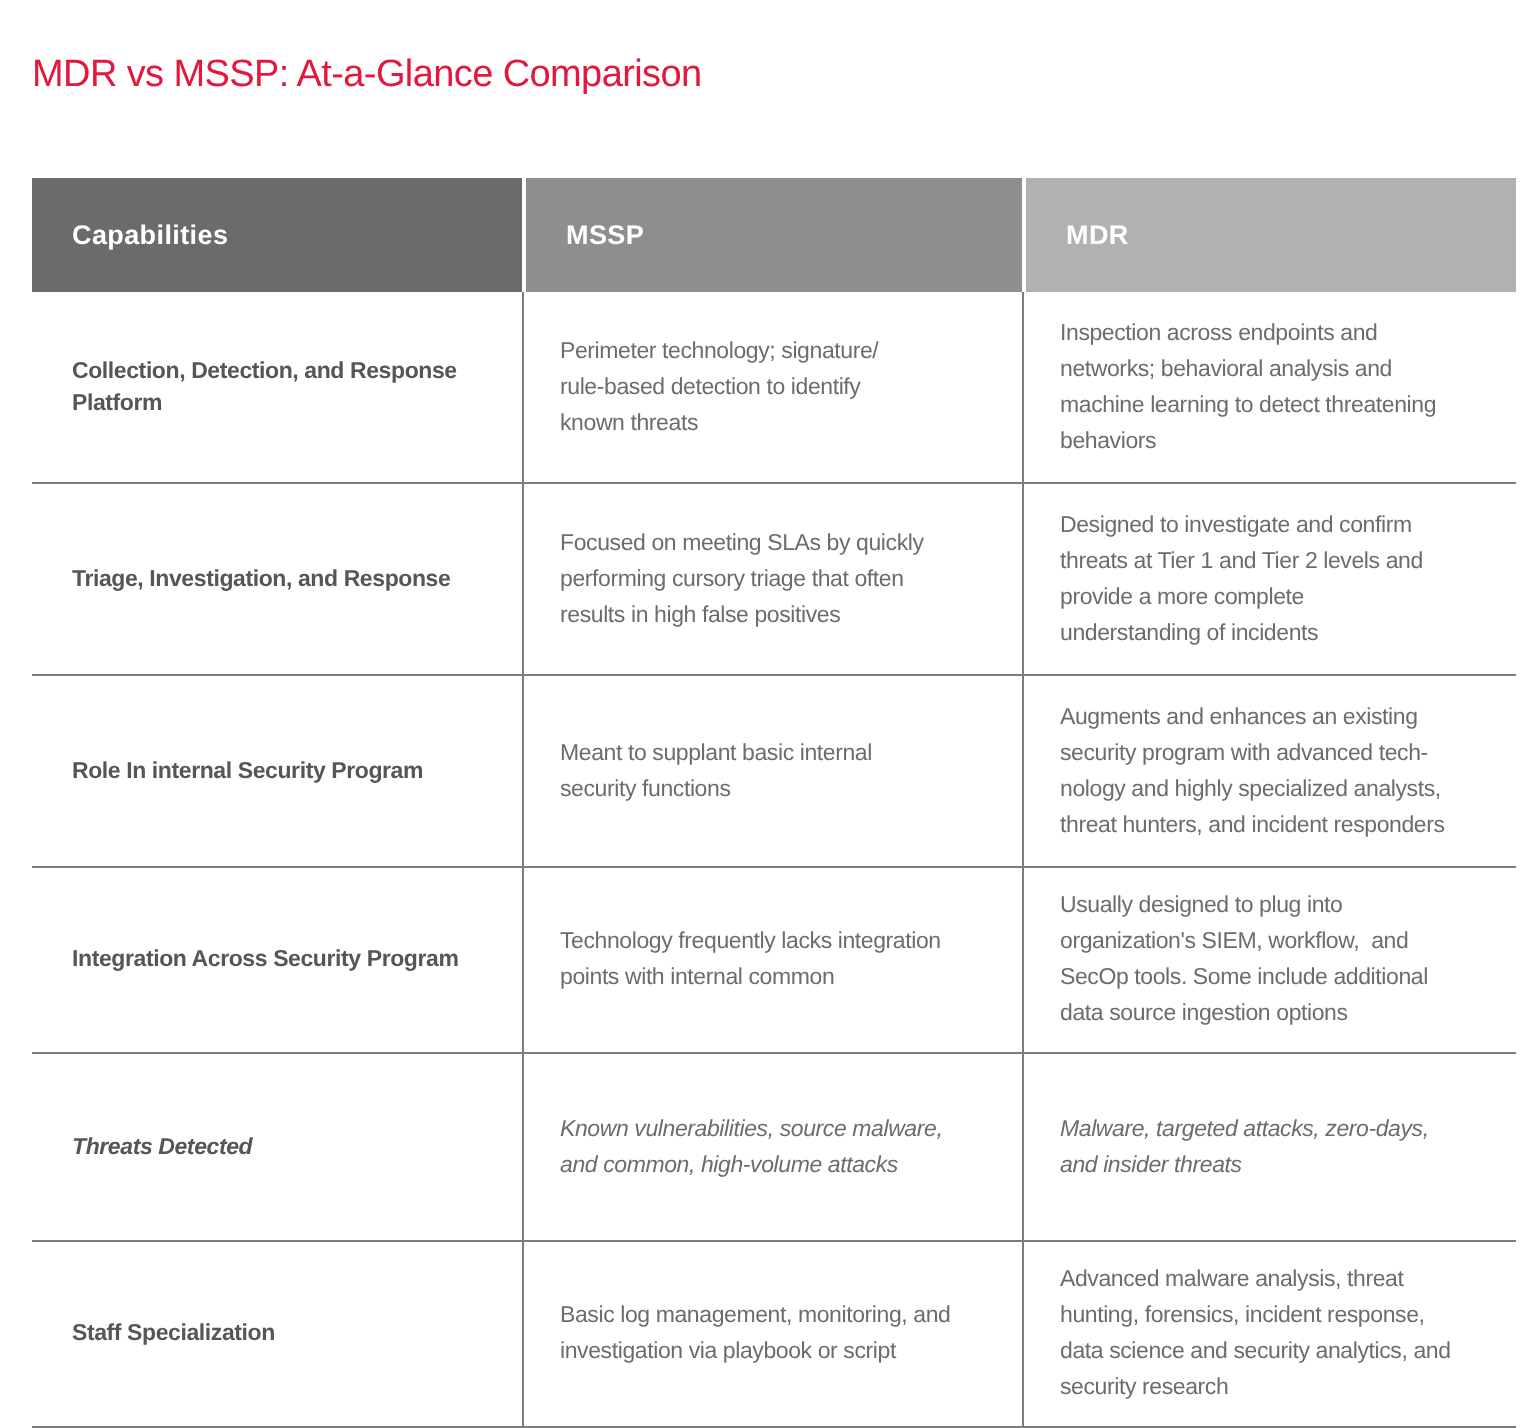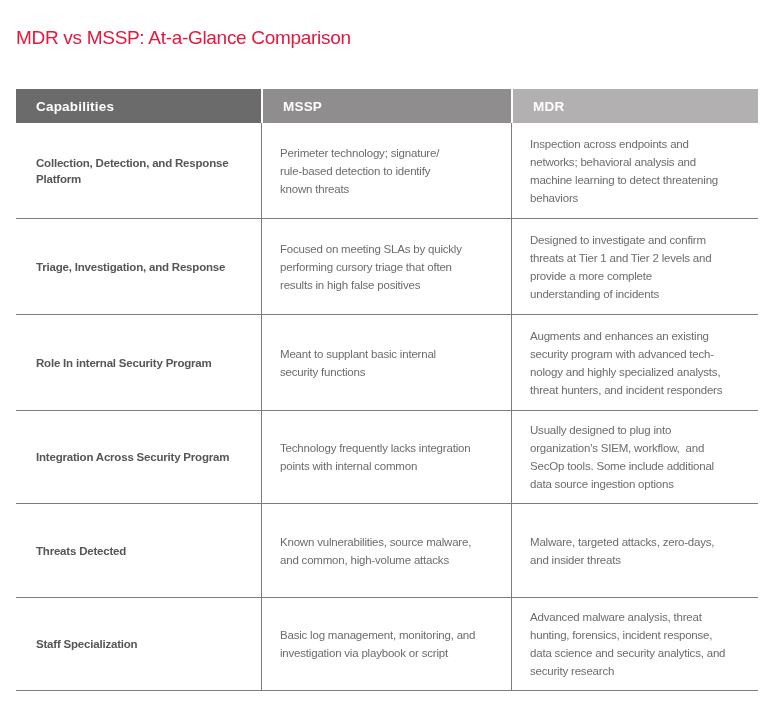--- a/index.html
+++ b/index.html
@@ -23,21 +23,21 @@
     letter-spacing: -0.3px;
     color: #e2183d;
   }
   .table {
     margin-top: 40px;
     width: 742px;
   }
   .thead {
     display: grid;
     grid-template-columns: 245px 250px 247px;
-    height: 34px;
+    height: 57px;
   }
   .th {
     display: flex;
     align-items: center;
     box-sizing: border-box;
     padding-left: 20px;
     color: #ffffff;
     font-weight: 700;
     font-size: 13.5px;
     letter-spacing: 0.2px;
@@ -49,21 +49,21 @@
   .trow {
     display: grid;
     grid-template-columns: 245px 250px 247px;
     border-bottom: 1px solid #7c7c7c;
   }
   .trow:nth-of-type(1) { min-height: 99px; }
   .trow:nth-of-type(2) { min-height: 95px; }
   .trow:nth-of-type(3) { min-height: 95px; }
   .trow:nth-of-type(4) { min-height: 95px; }
   .trow:nth-of-type(5) { min-height: 90px; }
-  .trow:nth-of-type(6) { min-height: 93px; }
+  .trow:nth-of-type(6) { min-height: 93px; font-style: italic; }
 
   .cell {
     display: flex;
     align-items: center;
     box-sizing: border-box;
     white-space: pre-wrap;
   }
   .cell + .cell { border-left: 1px solid #7c7c7c; }
   .cap {
     padding: 10px 16px 10px 20px;

